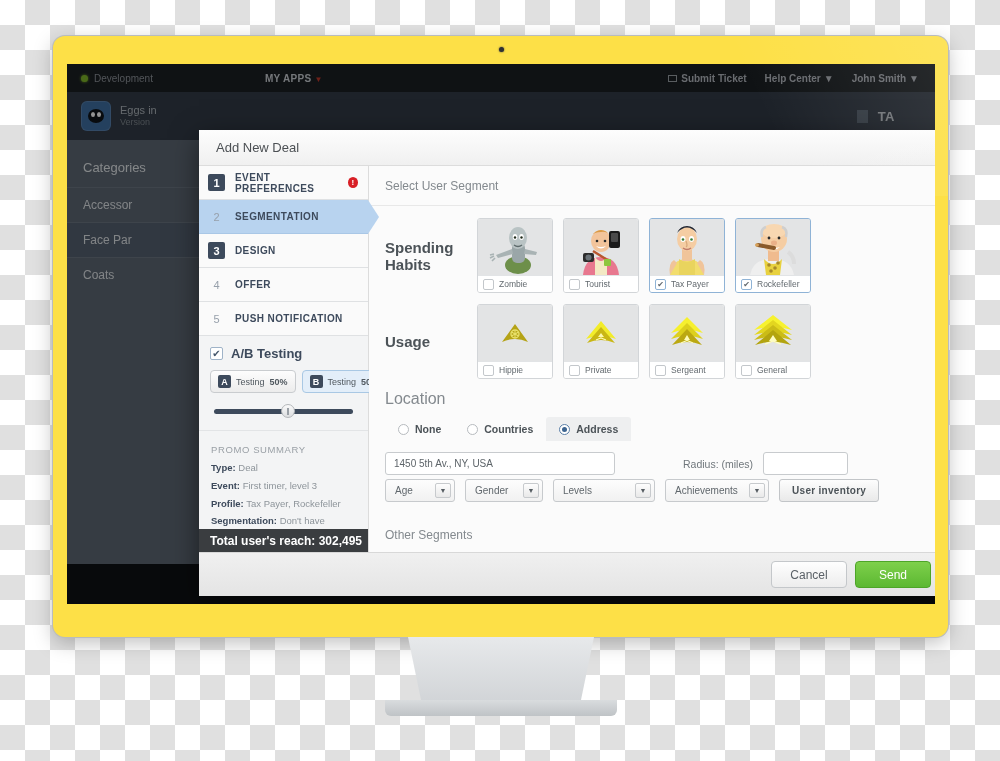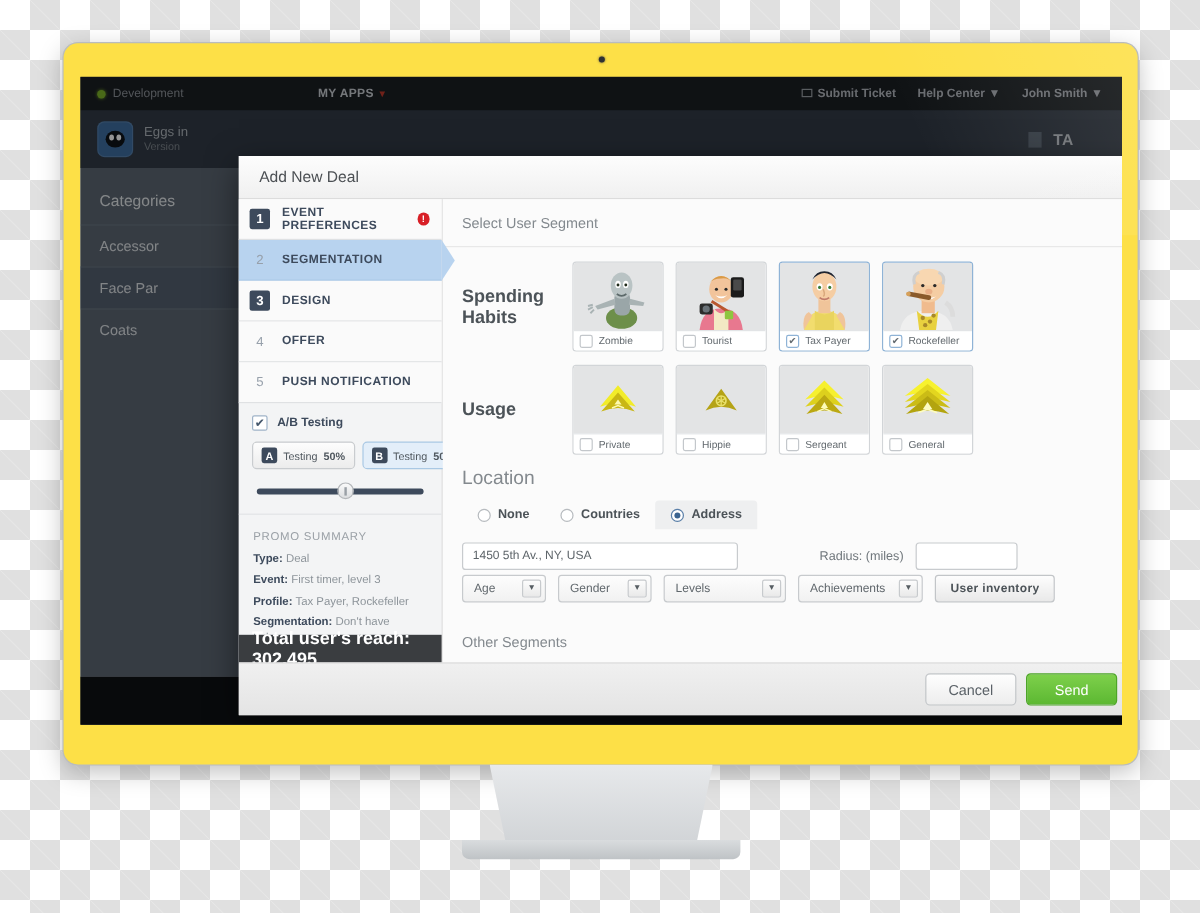--- a/index.html
+++ b/index.html
@@ -230,21 +230,21 @@
     display:flex;align-items:center;justify-content:center;
   }
 
   #ab-block{ padding:10px 11px 12px; border-bottom:1px solid #e2e4e6;}
   #ab-row{ display:flex; align-items:center; gap:8px;}
   .cbx{
     width:13px;height:13px;border:1px solid #9fb3c8;background:#fff;border-radius:2px;
     display:flex;align-items:center;justify-content:center;
     font-size:10px;color:#44566b; flex:0 0 auto;
   }
-  #ab-label{ font-size:10px;font-weight:bold;color:#3d4a5c;}
+  #ab-label{ font-size:13px;font-weight:bold;color:#3d4a5c;}
   #ab-btns{ display:flex; gap:6px; margin-top:9px;}
   .abtn{
     display:flex;align-items:center;gap:5px;
     padding:4px 7px; border-radius:4px; font-size:9px; color:#50585f;
     background:linear-gradient(180deg,#fdfdfd,#ececec);
     border:1px solid #c9cccf;
   }
   .abtn.sel{ background:#e3eef9; border-color:#a9c8e4;}
   .abtn .tag{
     width:13px;height:13px;border-radius:2px;background:#3d4a5c;
@@ -270,21 +270,21 @@
 
   #promo{ padding:13px 12px; flex:1; min-height:0;}
   #promo-title{ font-size:9.5px; color:#9aa0a6; letter-spacing:.6px; margin-bottom:7px;}
   .promo-line{ font-size:9.5px; color:#8d949a; margin-bottom:5px; line-height:1.35;}
   .promo-line b{ color:#3d4a5c;}
 
   #reach{
     height:23px; flex:0 0 auto;
     background:#3a3d40; color:#fff;
     display:flex;align-items:center; padding-left:11px;
-    font-size:15px; font-weight:bold;
+    font-size:12px; font-weight:bold;
   }
 
   
   #content{ flex:1; background:#fbfbfb; display:flex;flex-direction:column; min-width:0;}
   #content-head{
     height:40px; flex:0 0 auto;
     display:flex;align-items:center; padding:0 16px;
     border-bottom:1px solid #e8e8e8;
   }
   #content-title{ font-size:12px;color:#83898e;}
@@ -674,44 +674,44 @@
 
               </div>
             </div>
 
             <div class="seg-row">
               <div class="seg-label">Usage</div>
               <div class="cards">
 
                 <div class="card">
                   <div class="pic" style="align-items:center">
+                    <svg width="30" height="26" viewBox="0 0 30 26">
+                      <path d="M15 4 L28 22 Q15 16 2 22 Z" fill="#b5a317"></path>
+                      <circle cx="15" cy="14" r="4" fill="none" stroke="#e8e06a" stroke-width="1.4"></circle>
+                      <path d="M15 10 l0 8 M11.5 12 l7 4 M18.5 12 l-7 4" stroke="#e8e06a" stroke-width="1.1"></path>
+                    </svg>
+                  </div>
+                  <div class="cap">
+                      <span class="cbx"></span>
+                      <span>Hippie</span>
+                    </div>
+                </div>
+
+                <div class="card">
+                  <div class="pic" style="align-items:center">
                     <svg width="34" height="28" viewBox="0 0 34 28">
                       <path d="M17 2 L32 20 Q17 14 2 20 Z" fill="#f2ec2a"></path>
                       <path d="M17 8 L31 24 Q17 18 3 24 Z" fill="#c9b714"></path>
                       <path d="M14 18 l3-4 3 4 z" fill="#fdf9b0"></path>
                       <path d="M12 21 l5-2 5 2" stroke="#fdf9b0" stroke-width="1.2" fill="none"></path>
                     </svg>
                   </div>
                   <div class="cap">
                       <span class="cbx"></span>
                       <span>Private</span>
-                    </div>
-                </div>
-
-                <div class="card">
-                  <div class="pic" style="align-items:center">
-                    <svg width="30" height="26" viewBox="0 0 30 26">
-                      <path d="M15 4 L28 22 Q15 16 2 22 Z" fill="#b5a317"></path>
-                      <circle cx="15" cy="14" r="4" fill="none" stroke="#e8e06a" stroke-width="1.4"></circle>
-                      <path d="M15 10 l0 8 M11.5 12 l7 4 M18.5 12 l-7 4" stroke="#e8e06a" stroke-width="1.1"></path>
-                    </svg>
-                  </div>
-                  <div class="cap">
-                      <span class="cbx"></span>
-                      <span>Hippie</span>
                     </div>
                 </div>
 
                 <div class="card">
                   <div class="pic" style="align-items:center">
                     <svg width="38" height="34" viewBox="0 0 38 34">
                       <path d="M19 1 L35 17 Q19 11 3 17 Z" fill="#f6f02e"></path>
                       <path d="M19 7 L35 23 Q19 17 3 23 Z" fill="#ddd01d"></path>
                       <path d="M19 13 L34 29 Q19 23 4 29 Z" fill="#bba812"></path>
                       <path d="M16 24 l3-5 3 5 z" fill="#fdfbb8"></path>

